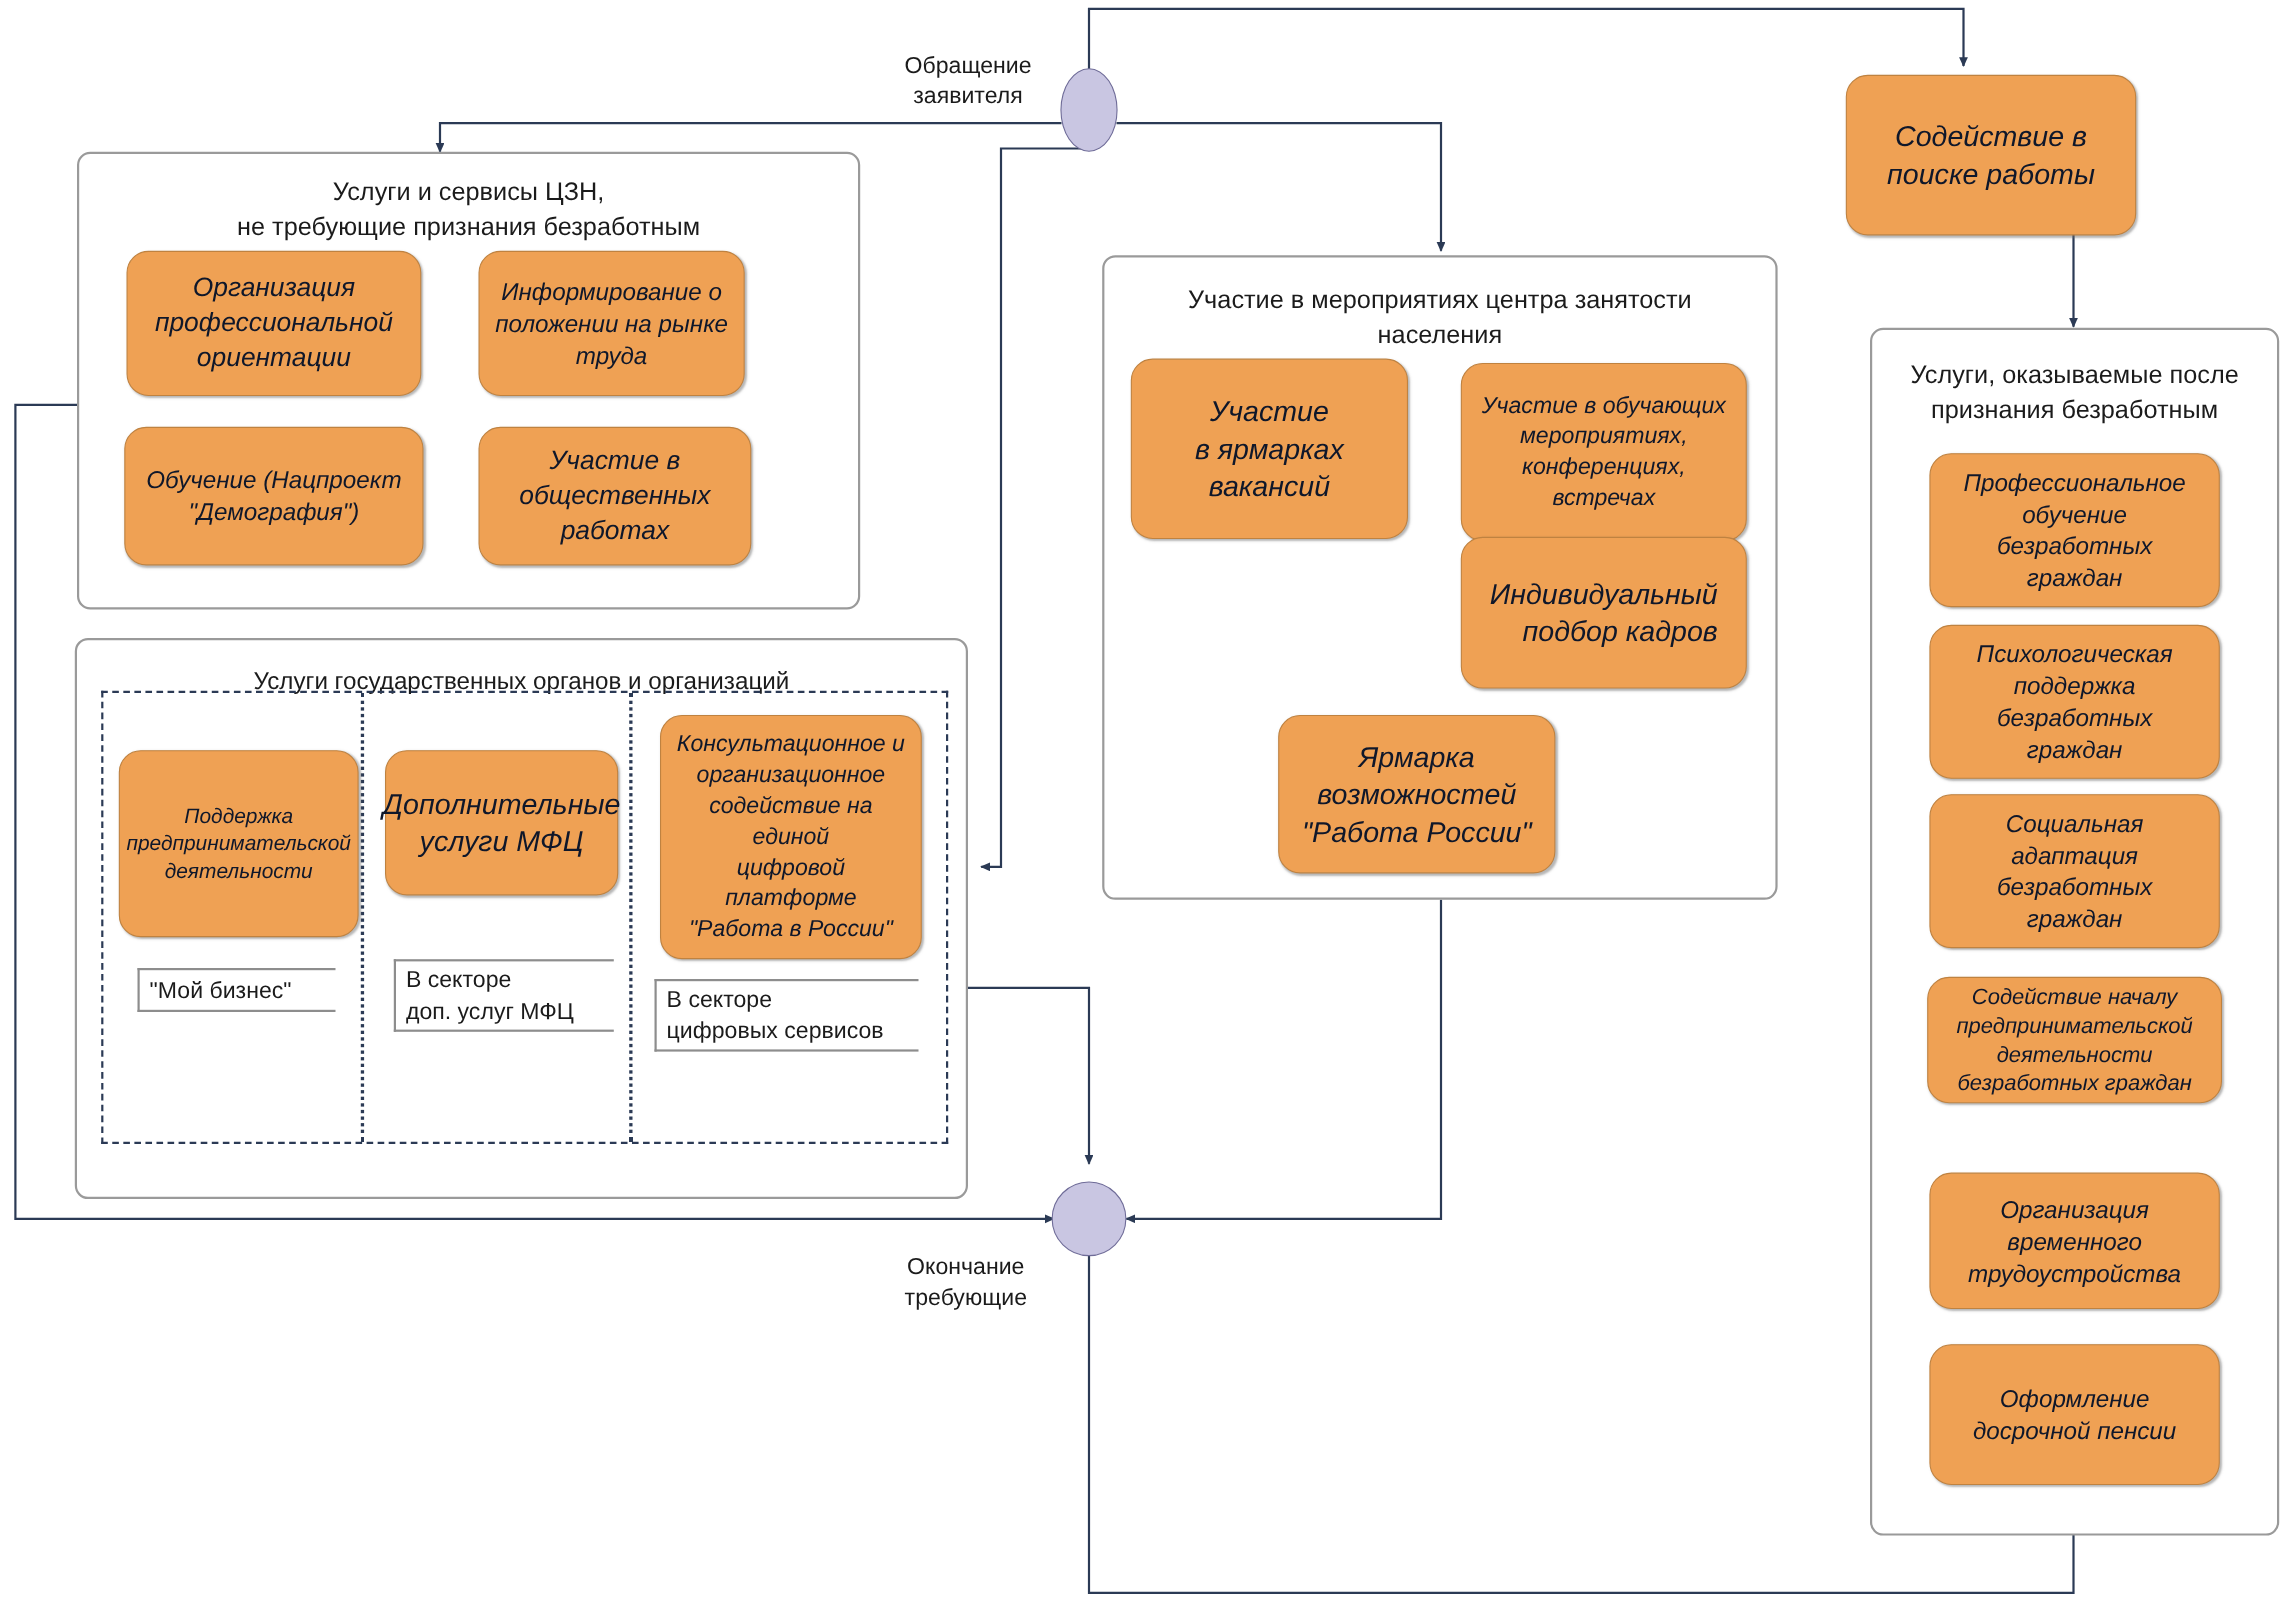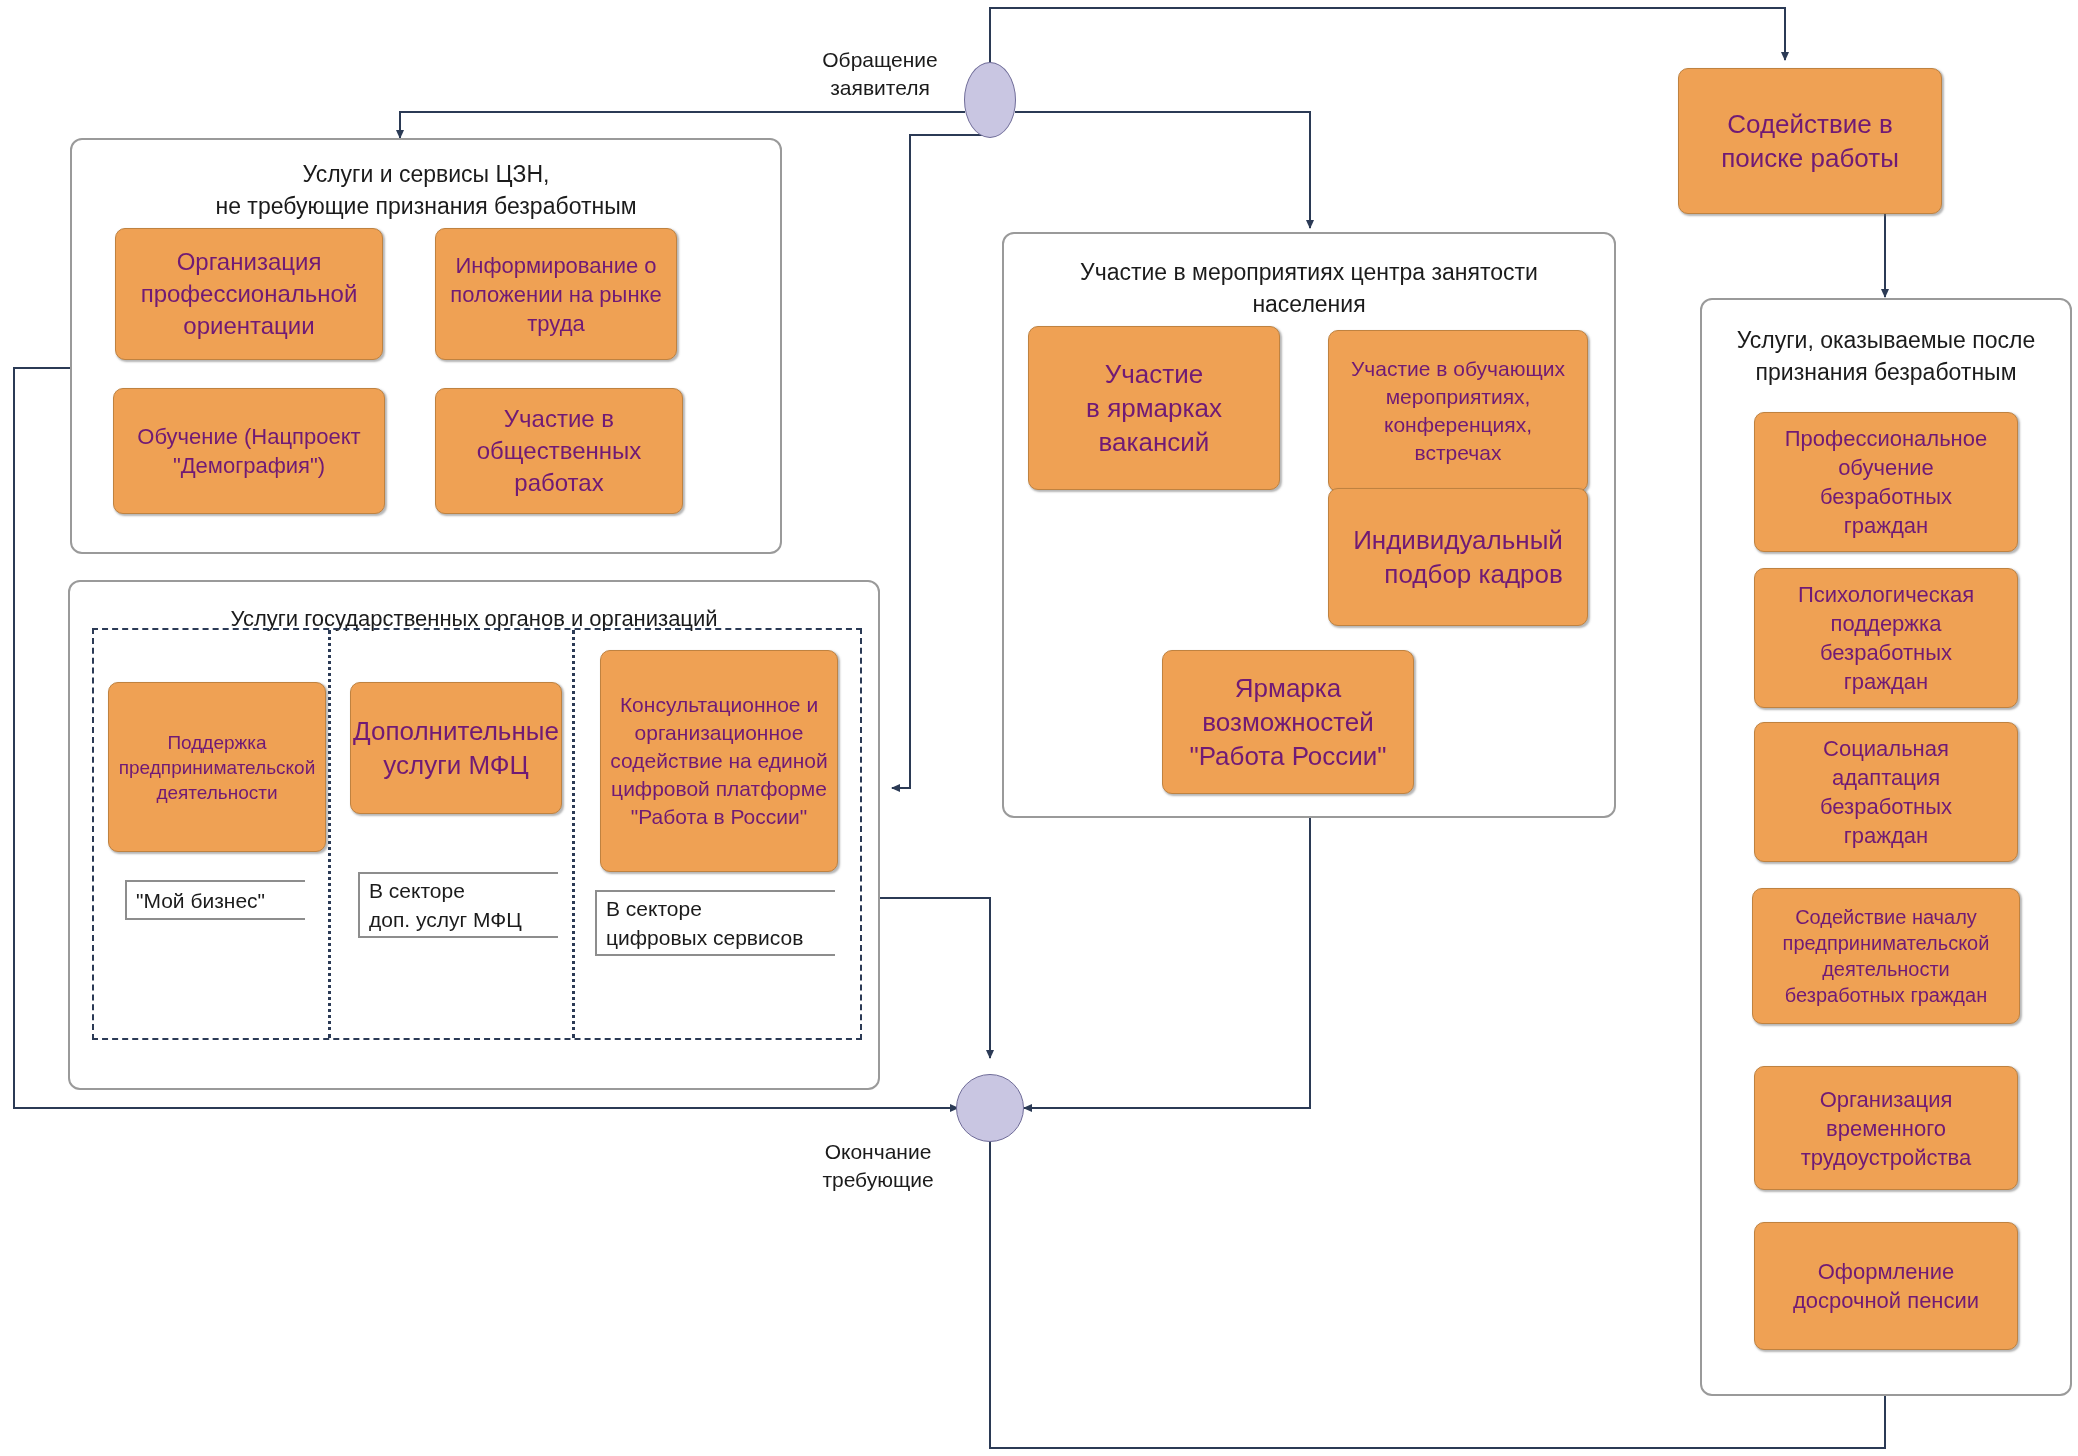--- a/index.html
+++ b/index.html
@@ -45,29 +45,30 @@
     color: #1b1b1b;
     white-space: pre-line;
   }
 
   
   .obox {
     position: absolute;
     box-sizing: border-box;
     background: #efa154;
     border: 1.5px solid #bf8240;
-    border-radius: 10px;
+    border-radius: 20px;
     display: flex;
     align-items: center;
     justify-content: center;
     text-align: center;
-    color: #701a75;
+    color: #0f172a;
     white-space: pre-line;
     padding: 4px 8px;
     box-shadow: 1.5px 1.5px 2px rgba(110,110,110,0.5);
+    font-style: italic;
   }
 
   
   .pool {
     position: absolute;
     box-sizing: border-box;
     border: 2px dashed #2b3a55;
     background: transparent;
   }
   .pool-div {
@@ -220,21 +221,21 @@
 безработных
 граждан</div>
   <div class="obox t17" style="left:1754px; top:568px; width:264px; height:140px;">Психологическая
 поддержка
 безработных
 граждан</div>
   <div class="obox t17" style="left:1754px; top:722px; width:264px; height:140px;">Социальная
 адаптация
 безработных
 граждан</div>
-  <div class="obox t15" style="left:1752px; top:888px; width:268px; height:136px;">Содействие началу
+  <div class="obox t15" style="left:1752px; top:888px; width:268px; height:115px;">Содействие началу
 предпринимательской
 деятельности
 безработных граждан</div>
   <div class="obox t17" style="left:1754px; top:1066px; width:264px; height:124px;">Организация
 временного
 трудоустройства</div>
   <div class="obox t17" style="left:1754px; top:1222px; width:264px; height:128px;">Оформление
 досрочной пенсии</div>
 
   <div class="node-circle" style="left:964px; top:62px; width:52px; height:76px; border-radius:50%;"></div>

